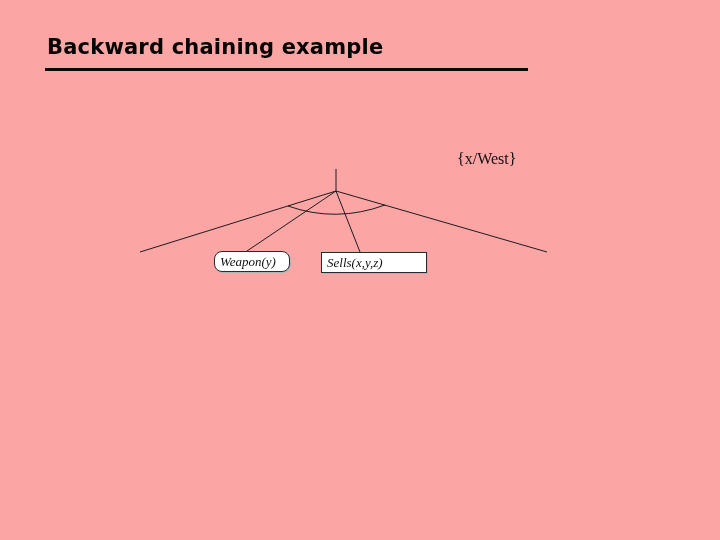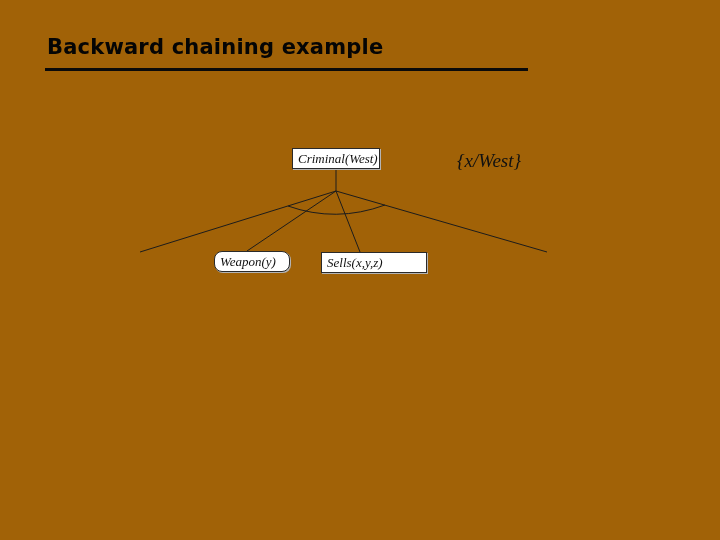--- a/index.html
+++ b/index.html
@@ -4,21 +4,21 @@
 <style>
   html, body {
     margin: 0;
     padding: 0;
     background: #ffffff;
   }
   .slide {
     position: relative;
     width: 720px;
     height: 540px;
-    background: #a16207;
+    background: #fca5a5;
     overflow: hidden;
     font-family: "Liberation Sans", sans-serif;
     color: #000000;
   }
   .slide-title {
     position: absolute;
     left: 47px;
     top: 35px;
     margin: 0;
     font-family: "DejaVu Sans", sans-serif;
@@ -64,22 +64,21 @@
   .node-criminal { left: 292px; top: 148px; width: 88px; }
   .node-american { left: 93px;  top: 252px; width: 100px; }
   .node-weapon   { left: 214px; top: 251px; width: 76px; border-radius: 8px; }
   .node-sells    { left: 321px; top: 252px; width: 106px; }
   .node-hostile  { left: 503px; top: 252px; width: 94px; }
   .substitution-label {
     position: absolute;
     left: 457px;
     top: 150px;
     font-family: "Liberation Serif", serif;
-    font-style: italic;
-    font-size: 19px;
+    font-size: 16px;
     color: #111111;
     white-space: nowrap;
   }
   .page-number {
     position: absolute;
     right: 14px;
     top: 524px;
     font-family: "DejaVu Sans", sans-serif;
     font-weight: bold;
     font-size: 10px;
@@ -98,21 +97,20 @@
 
   <svg class="edges-svg" viewBox="0 0 720 540">
     <line x1="336" y1="169" x2="336" y2="191" stroke="#1c1c1c" stroke-width="1"></line>
     <line x1="336" y1="191" x2="140" y2="252" stroke="#1c1c1c" stroke-width="1"></line>
     <line x1="336" y1="191" x2="247" y2="251" stroke="#1c1c1c" stroke-width="1"></line>
     <line x1="336" y1="191" x2="360" y2="252" stroke="#1c1c1c" stroke-width="1"></line>
     <line x1="336" y1="191" x2="547" y2="252" stroke="#1c1c1c" stroke-width="1"></line>
     <path d="M288,206 Q336,223 385,205" fill="none" stroke="#1c1c1c" stroke-width="1"></path>
   </svg>
 
-  <div class="node node-criminal">Criminal(West)</div>
 
   <div class="substitution-label">{x/West}</div>
 
 
   <div class="node node-weapon">Weapon(y)</div>
 
   <div class="node node-sells">Sells(x,y,z)</div>
 
 
   <div class="page-number">25</div>

